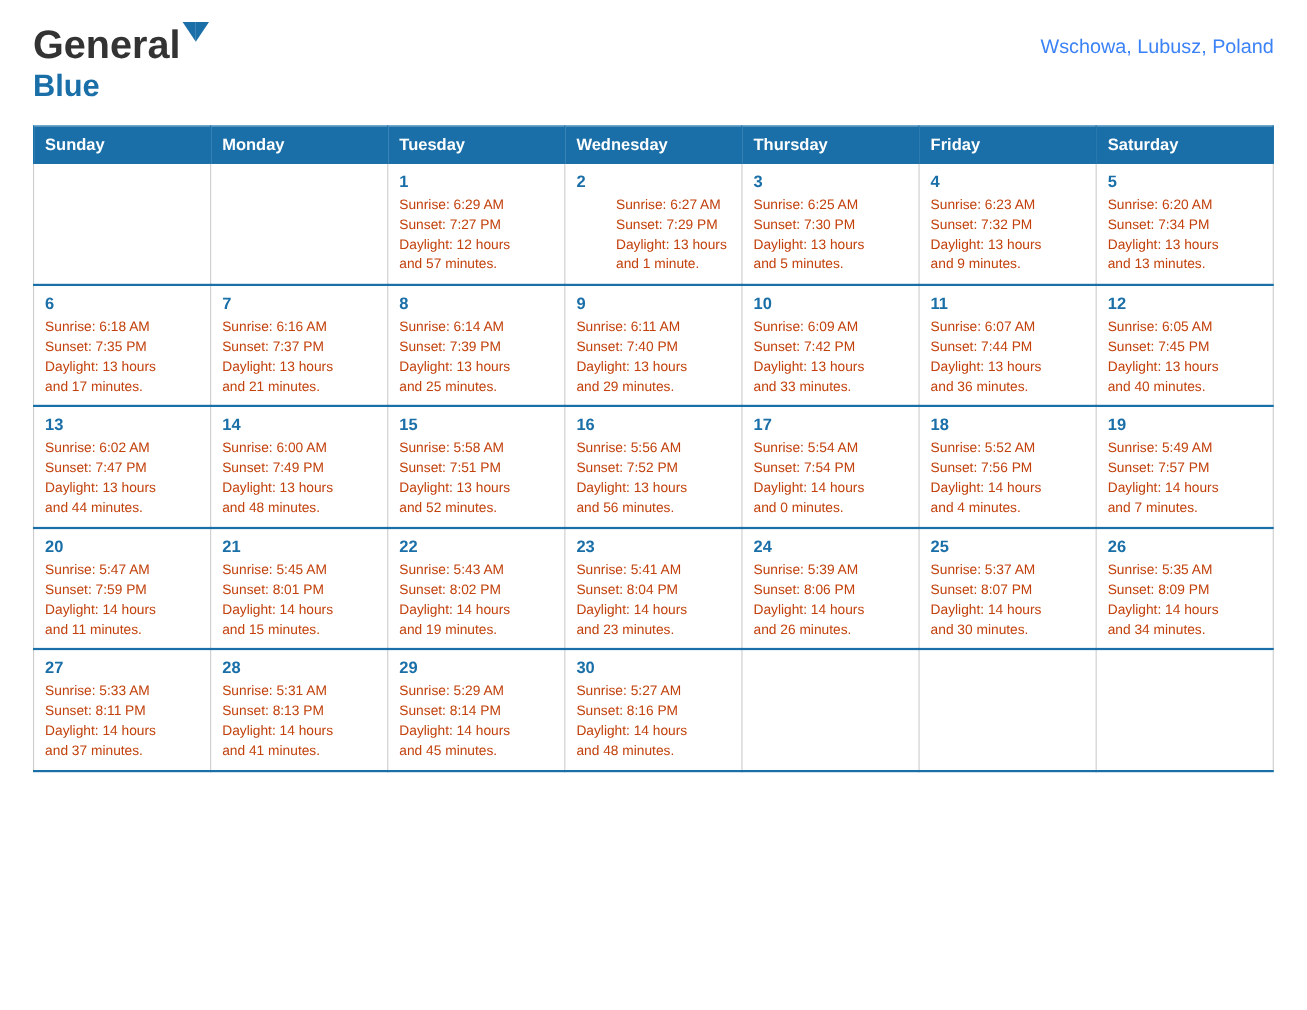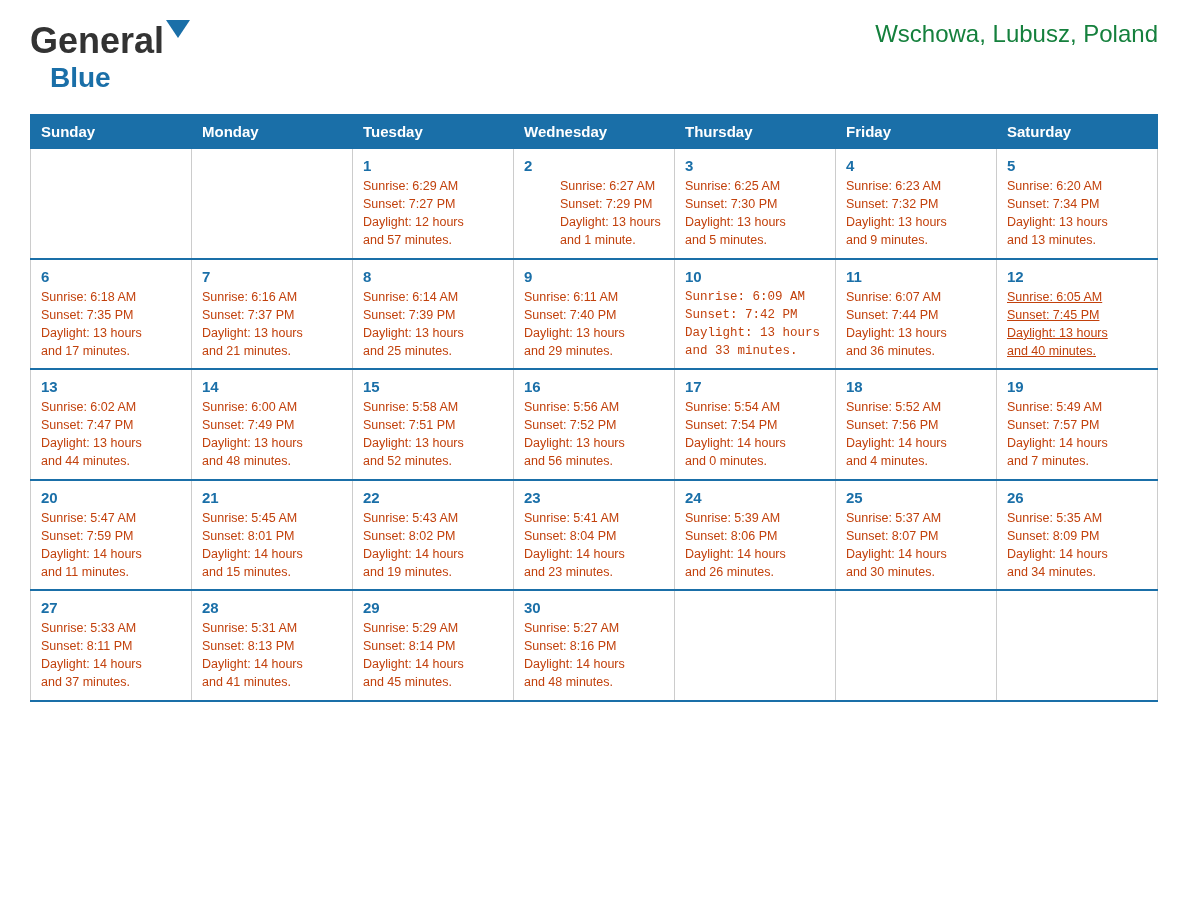--- a/index.html
+++ b/index.html
@@ -40,23 +40,23 @@
     }
     .logo-blue { color: #1a6fa8; font-size: 28px; font-weight: bold; }
     .title-block { text-align: right; }
     .month-title {
       font-size: 52px;
       font-weight: bold;
       color: #222;
       line-height: 1.1;
     }
     .location {
-      font-size: 24px;
-      color: #15803d;
-      margin-top: 0;
+      font-size: 18px;
+      color: #3b82f6;
+      margin-top: 12px;
     }
     table {
       width: 100%;
       border-collapse: collapse;
       table-layout: fixed;
     }
     thead tr th {
       background-color: #1a6fa8;
       color: #fff;
       font-size: 15px;
@@ -97,21 +97,21 @@
 </head>
 <body>
 
 <div class="header">
   <div class="logo">
     <div class="logo-text">
       <span class="logo-general">General</span>
       <span class="logo-arrow"></span>
       <span style="display:inline-block; width:0; height:0; border-left:0px solid transparent; border-right:12px solid transparent; border-top:18px solid #1a6fa8; margin-left:-2px;"></span>
     </div>
-    <div style="margin-left:20px;">
+    <div style="margin-left:0;">
       <span class="logo-blue">Blue</span>
     </div>
   </div>
   <div class="title-block">
     <div class="location">Wschowa, Lubusz, Poland</div>
   </div>
 </div>
 
 <table>
   <thead>
@@ -189,35 +189,35 @@
         </td>
         <td>
           <span class="day-num">9</span>
           <div class="day-info" style="white-space: pre-line;">Sunrise: 6:11 AM
 Sunset: 7:40 PM
 Daylight: 13 hours
 and 29 minutes.</div>
         </td>
         <td>
           <span class="day-num">10</span>
-          <div class="day-info" style="white-space: pre-line; font-family: Liberation Mono, monospace;">Sunrise: 6:09 AM
+          <div class="day-info" style="white-space: pre-line;">Sunrise: 6:09 AM
 Sunset: 7:42 PM
 Daylight: 13 hours
 and 33 minutes.</div>
         </td>
         <td>
           <span class="day-num">11</span>
           <div class="day-info" style="white-space: pre-line;">Sunrise: 6:07 AM
 Sunset: 7:44 PM
 Daylight: 13 hours
 and 36 minutes.</div>
         </td>
         <td>
           <span class="day-num">12</span>
-          <div class="day-info" style="white-space: pre-line; text-decoration: underline;">Sunrise: 6:05 AM
+          <div class="day-info" style="white-space: pre-line;">Sunrise: 6:05 AM
 Sunset: 7:45 PM
 Daylight: 13 hours
 and 40 minutes.</div>
         </td>
       </tr>
       <tr>
         <td>
           <span class="day-num">13</span>
           <div class="day-info" style="white-space: pre-line;">Sunrise: 6:02 AM
 Sunset: 7:47 PM

